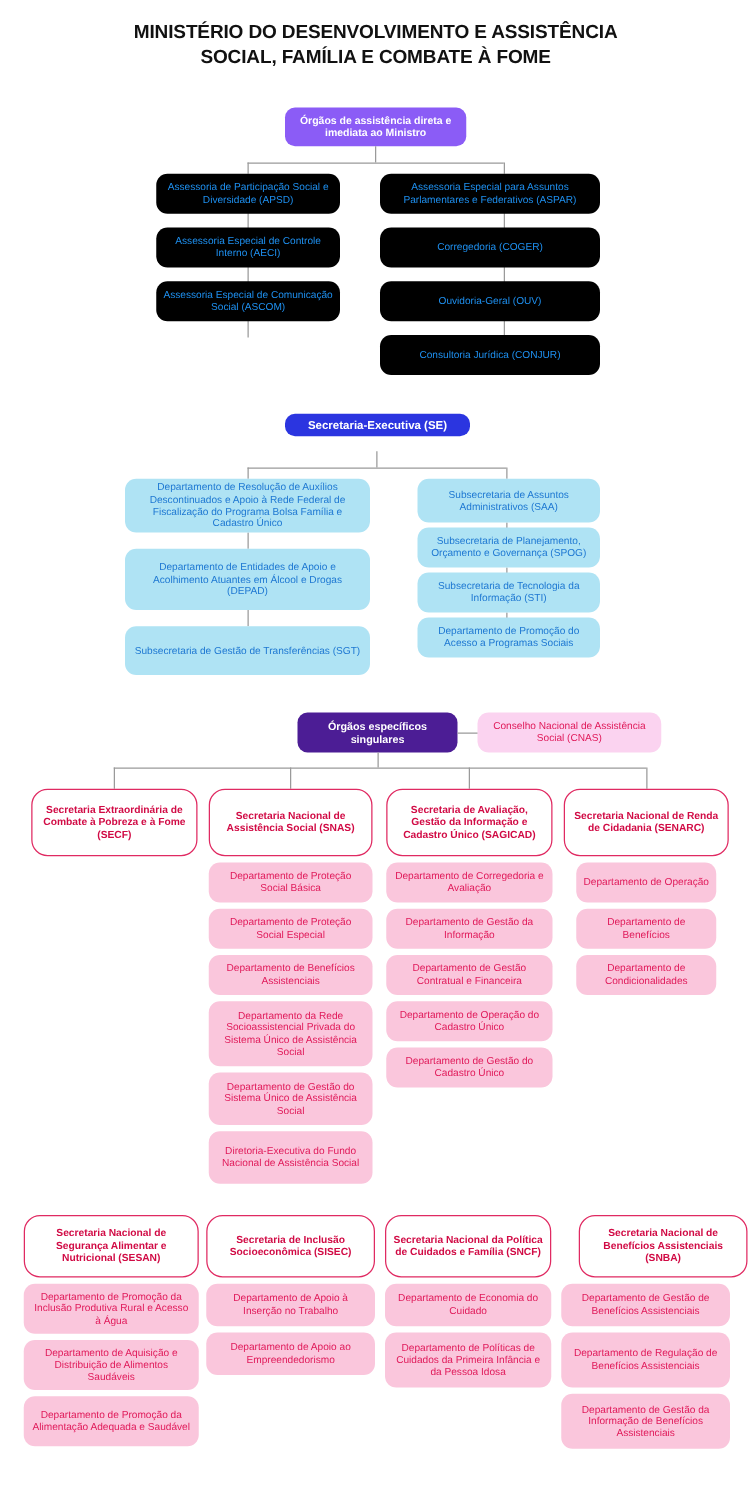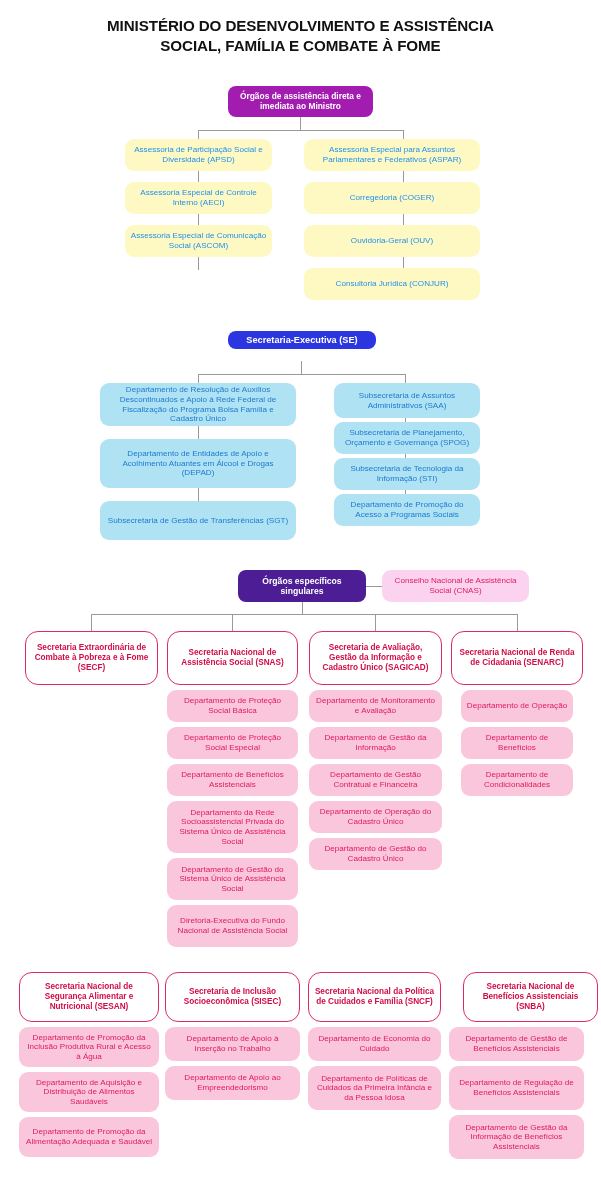--- a/index.html
+++ b/index.html
@@ -25,37 +25,37 @@
     position: absolute;
     display: flex; align-items: center; justify-content: center;
     text-align: center;
     border-radius: 9px;
     line-height: 1.18;
     padding: 3px 5px;
   }
 
   
   .hdr-blue {
-    background: #a21caf; color: #ffffff;
+    background: #8b5cf6; color: #ffffff;
     font-size: 8.4px; font-weight: bold; border-radius: 8px;
   }
   
   .hdr-navy {
     background: #2B35E0; color: #ffffff;
     font-size: 9.2px; font-weight: bold; border-radius: 8px;
   }
   
   .hdr-crimson {
     background: #4c1d95; color: #ffffff;
     font-size: 8.6px; font-weight: bold; border-radius: 8px;
   }
 
   
   .mint {
-    background: #fef9c3; color: #1E90F0;
+    background: #000000; color: #1E90F0;
     font-size: 8.1px; font-weight: normal;
   }
   
   .lblue {
     background: #AFE3F4; color: #1E78D2;
     font-size: 8.1px; font-weight: normal;
   }
   
   .lpink {
     background: #FAC6DC; color: #E01A5A;
@@ -149,21 +149,21 @@
   <div class="box outline-crimson" style="left:309px;top:631px;width:133px;height:54px;">Secretaria de Avaliação, Gestão da Informação e Cadastro Único (SAGICAD)</div>
   <div class="box outline-crimson" style="left:451px;top:631px;width:132px;height:54px;">Secretaria Nacional de Renda de Cidadania (SENARC)</div>
 
   <div class="box lpink" style="left:167px;top:690px;width:131px;height:32px;">Departamento de Proteção Social Básica</div>
   <div class="box lpink" style="left:167px;top:727px;width:131px;height:32px;">Departamento de Proteção Social Especial</div>
   <div class="box lpink" style="left:167px;top:764px;width:131px;height:32px;">Departamento de Benefícios Assistenciais</div>
   <div class="box lpink" style="left:167px;top:801px;width:131px;height:52px;">Departamento da Rede Socioassistencial Privada do Sistema Único de Assistência Social</div>
   <div class="box lpink" style="left:167px;top:858px;width:131px;height:42px;">Departamento de Gestão do Sistema Único de Assistência Social</div>
   <div class="box lpink" style="left:167px;top:905px;width:131px;height:42px;">Diretoria-Executiva do Fundo Nacional de Assistência Social</div>
 
-  <div class="box lpink" style="left:309px;top:690px;width:133px;height:32px;">Departamento de Monitoramento e Avaliação</div>
+  <div class="box lpink" style="left:309px;top:690px;width:133px;height:32px;">Departamento de Corregedoria e Avaliação</div>
   <div class="box lpink" style="left:309px;top:727px;width:133px;height:32px;">Departamento de Gestão da Informação</div>
   <div class="box lpink" style="left:309px;top:764px;width:133px;height:32px;">Departamento de Gestão Contratual e Financeira</div>
   <div class="box lpink" style="left:309px;top:801px;width:133px;height:32px;">Departamento de Operação do Cadastro Único</div>
   <div class="box lpink" style="left:309px;top:838px;width:133px;height:32px;">Departamento de Gestão do Cadastro Único</div>
 
   <div class="box lpink" style="left:461px;top:690px;width:112px;height:32px;">Departamento de Operação</div>
   <div class="box lpink" style="left:461px;top:727px;width:112px;height:32px;">Departamento de Benefícios</div>
   <div class="box lpink" style="left:461px;top:764px;width:112px;height:32px;">Departamento de Condicionalidades</div>
 
   <div class="box outline-crimson" style="left:19px;top:972px;width:140px;height:50px;">Secretaria Nacional de Segurança Alimentar e Nutricional (SESAN)</div>

